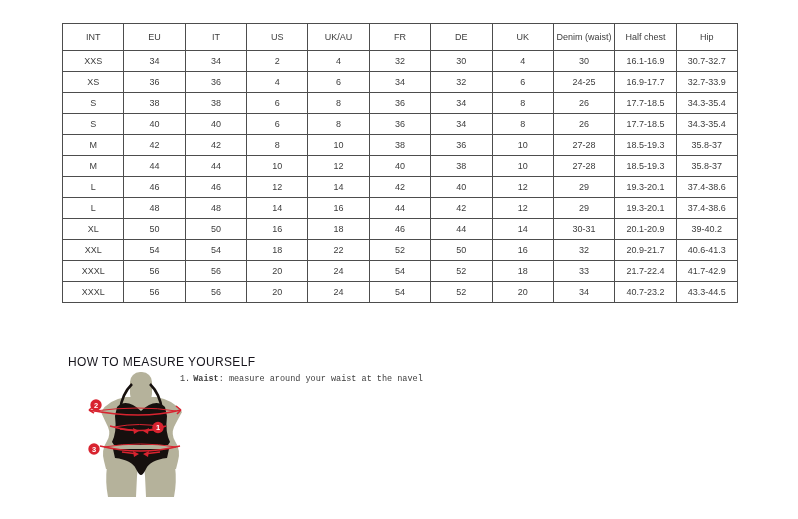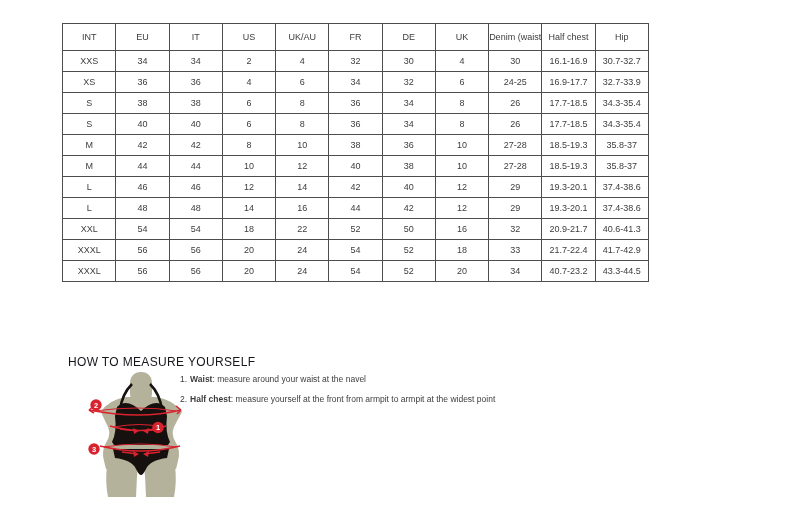--- a/index.html
+++ b/index.html
@@ -6,21 +6,21 @@
   body {
     width:798px; height:519px;
     background:#ffffff;
     font-family:"Liberation Sans", sans-serif;
     position:relative;
     overflow:hidden;
   }
 
   
   .size-table-wrap {
-    position:absolute; left:62px; top:23px; width:587px;
+    position:absolute; left:62px; top:23px; width:676px;
   }
   table.size-chart {
     border-collapse:collapse; width:100%; table-layout:fixed;
   }
   table.size-chart th, table.size-chart td {
     border:1px solid #4d4d4d;
     text-align:center; vertical-align:middle;
     font-size:9px; font-weight:400;
     color:#3c3c3c; padding:0;
     white-space:nowrap; overflow:hidden;
@@ -32,21 +32,21 @@
   .guide-heading {
     position:absolute; left:64px; top:351px;
     margin:4px; font-size:12px; font-weight:normal;
     letter-spacing:0.35px; color:#17151c;
   }
   .steps {
     position:absolute; left:180px; top:369px;
     margin:0; padding:0; list-style:none;
     font-size:8.5px; color:#3d3d3d;
   }
-  .step { height:20px; line-height:20px; white-space:nowrap; }
+  .step { height:20px; line-height:20px; white-space:nowrap;font-family:Liberation Mono, monospace; }
   .step .num { margin-right:3px; }
   .step .term { font-weight:bold; }
 
   .figure {
     position:absolute; left:86px; top:370px;
     width:106px; height:130px;
   }
   .marker-num {
     font-family:"Liberation Sans", sans-serif;
     font-size:7.5px; font-weight:bold; fill:#ffffff;
@@ -172,20 +172,33 @@
           <td>14</td>
           <td>16</td>
           <td>44</td>
           <td>42</td>
           <td>12</td>
           <td>29</td>
           <td>19.3-20.1</td>
           <td>37.4-38.6</td>
         </tr>
         <tr>
+          <td>XL</td>
+          <td>50</td>
+          <td>50</td>
+          <td>16</td>
+          <td>18</td>
+          <td>46</td>
+          <td>44</td>
+          <td>14</td>
+          <td>30-31</td>
+          <td>20.1-20.9</td>
+          <td>39-40.2</td>
+        </tr>
+        <tr>
           <td>XXL</td>
           <td>54</td>
           <td>54</td>
           <td>18</td>
           <td>22</td>
           <td>52</td>
           <td>50</td>
           <td>16</td>
           <td>32</td>
           <td>20.9-21.7</td>
@@ -268,16 +281,13 @@
       <circle cx="8" cy="79" r="5.7" fill="#d8232f"></circle>
       <text class="marker-num" x="8" y="81.8">3</text>
     </g>
   </svg>
 </div>
 
 <ol class="steps">
   <li class="step">
     <span class="num">1.</span><span class="term">Waist</span><span class="rest">: measure around your waist at the navel</span>
   </li>
-  <li class="step">
-    <span class="num">2.</span><span class="term">Half chest</span><span class="rest">: measure yourself at the front from armpit to armpit at the widest point</span>
-  </li>
 </ol>
 
 </body></html>

